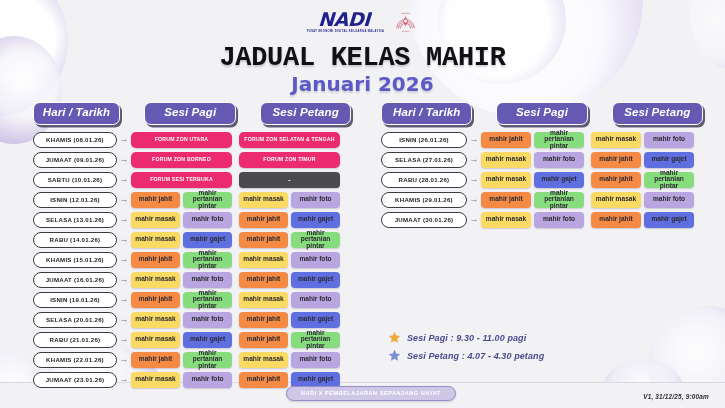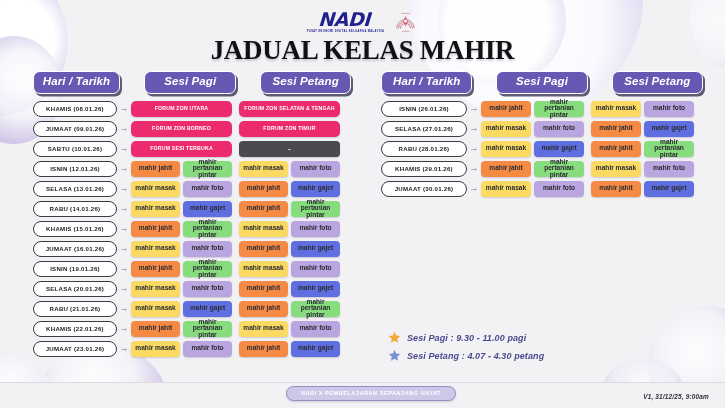--- a/index.html
+++ b/index.html
@@ -74,23 +74,23 @@
     transform: skewX(-6deg);
   }
   .nadi-sub {
     font-size: 2.6px; color: #20218c; letter-spacing: .4px;
     text-align: center; margin-top: 1px; font-weight: 700;
   }
   .nadi-block { display: flex; flex-direction: column; align-items: center; }
   .emblem { width: 25px; height: 25px; display: block; }
 
   .title-main {
-    font-family: Liberation Serif, serif;
+    font-family: Liberation Mono, monospace;
     font-weight: 700; font-size: 27px; color: #111114;
-    letter-spacing: -0.3px; line-height: 1.05; margin-top: 2px;
+    letter-spacing: -0.3px; line-height: 1.05; margin-top: 10px;
     text-shadow: 0 2px 2px rgba(60,50,90,.22);
   }
   .title-sub {
     font-family: "DejaVu Sans", sans-serif;
     font-weight: 700; font-size: 20px; color: #5b59c4;
     line-height: 1.1; margin-top: 1px;
     text-shadow: 0 2px 2px rgba(60,50,90,.18);
   }
 
   
@@ -220,20 +220,21 @@
           <path d="M9 31 A11 11 0 0 1 31 31"></path>
           <path d="M12 31 A8 8 0 0 1 28 31"></path>
         </g>
         <path d="M20 11 L24 20 L20 28 L16 20 Z" fill="#c0485c" opacity=".75"></path>
         <circle cx="20" cy="19" r="2.4" fill="#ffffff"></circle>
         <text x="20" y="8" font-size="3" fill="#c0485c" text-anchor="middle" font-family="DejaVu Sans, sans-serif">MALAYSIA</text>
         <text x="20" y="37" font-size="3" fill="#c0485c" text-anchor="middle" font-family="DejaVu Sans, sans-serif">MADANI</text>
       </svg>
     </div>
     <div class="title-main">JADUAL KELAS MAHIR</div>
+    <div class="title-sub">Januari 2026</div>
   </div>
 
   <div class="tables">
 
     <div class="table table-left tl">
       <div class="col-head">
         <div class="head-pill h-day" style="background: rgb(101, 89, 180);">Hari / Tarikh</div>
         <div class="head-pill h-pagi" style="background: rgb(101, 89, 180);">Sesi Pagi</div>
         <div class="head-pill h-pet" style="background: rgb(101, 89, 180);">Sesi Petang</div>
       </div>

